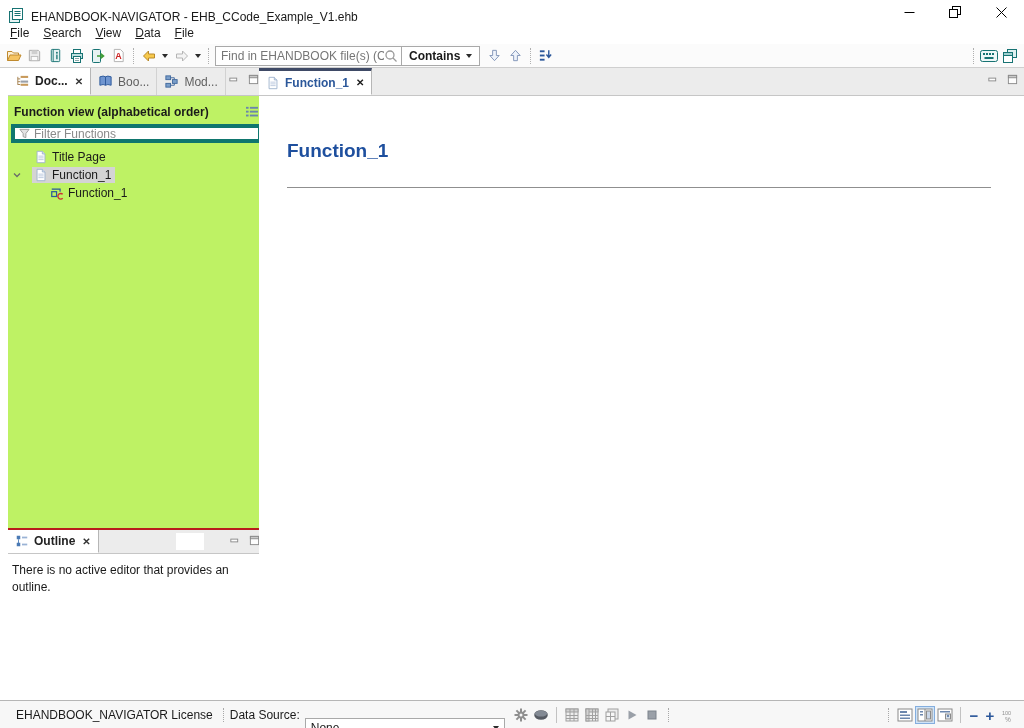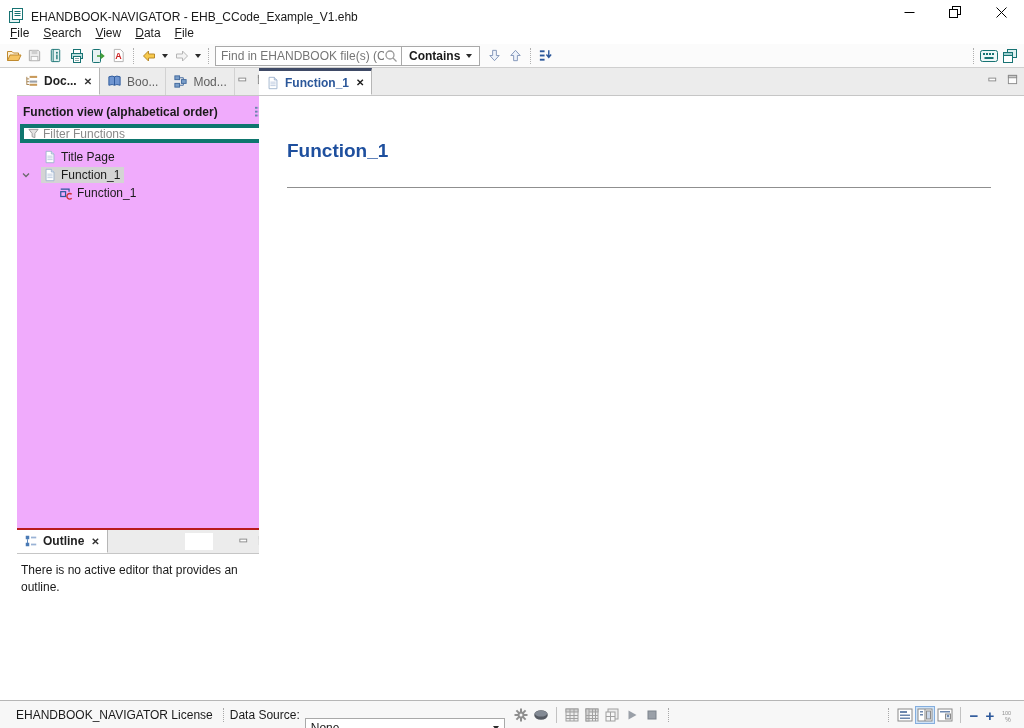--- a/index.html
+++ b/index.html
@@ -32,21 +32,21 @@
   .tsep { width:1px; height:16px; border-left:1px dotted #b0b0b0; margin:0 4px; }
   .caret { width:0; height:0; border-left:3.5px solid transparent; border-right:3.5px solid transparent; border-top:4px solid #2b2b2b; }
   .find-box { display:flex; align-items:center; height:20px; width:187px; border:1px solid #a9a9a9; background:#fff; margin-left:2px; padding:0 3px 0 5px; }
   .find-box input { flex:1; border:none; outline:none; font-family:"Liberation Sans",sans-serif; font-size:12px; color:#333; min-width:0; background:transparent; }
   .find-box input::placeholder { color:#767676; }
   .contains-btn { display:flex; align-items:center; gap:6px; height:20px; border:1px solid #a9a9a9; border-left:none; background:#fff; padding:0 7px; font-weight:bold; }
   .toolbar-right { margin-left:auto; display:flex; align-items:center; padding-right:4px; }
 
   
   .workbench { position:absolute; top:68px; left:0; width:1024px; height:632px; }
-  .left-panel { position:absolute; left:17px; top:0; width:258px; height:632px; border-right:1px solid #b6b6b6; background:#f0abfc; }
+  .left-panel { position:absolute; left:8px; top:0; width:258px; height:632px; border-right:1px solid #b6b6b6; background:#bef264; }
   .editor-area { position:absolute; left:259px; top:0; width:765px; height:632px; background:#fff; }
 
   
   .tabbar { height:28px; background:#ececec; border-bottom:1px solid #c6c6c6; display:flex; position:relative; }
   .tab { display:flex; align-items:center; gap:5px; padding:0 7px; color:#5f5f5f; border-right:1px solid #d2d2d2; height:100%; }
   .tab .close { font-size:10px; color:#333; margin-left:2px; }
   .tab.active { background:#fff; color:#222; font-weight:bold; border-right:1px solid #b6b6b6; margin-bottom:-1px; border-bottom:1px solid #fff; }
   .editor-tab.active { border-top:3px solid #3f4a66; color:#2b579a; }
   .pane-controls { position:absolute; right:6px; top:6px; display:flex; gap:9px; align-items:center; }
 

